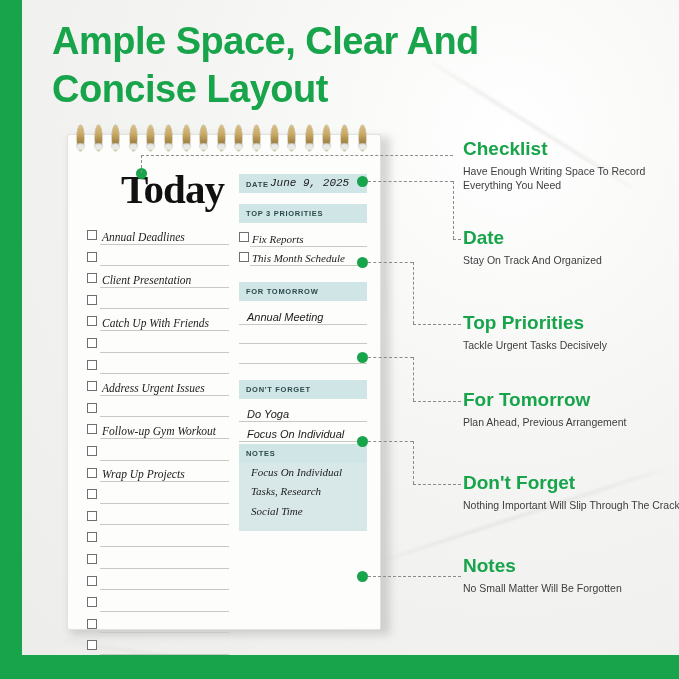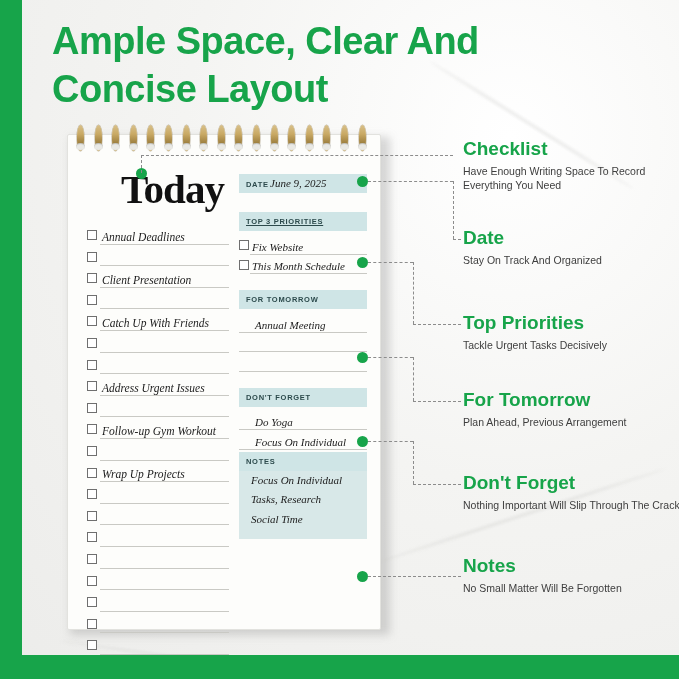--- a/index.html
+++ b/index.html
@@ -190,21 +190,21 @@
     top: 6px;
     font-size: 7.5px;
     font-weight: bold;
     letter-spacing: 0.7px;
     color: #2c4a4c;
   }
   .date-value {
     position: absolute;
     left: 31px;
     top: 3px;
-    font-family: Liberation Serif, serif;
+    font-family: Liberation Mono, monospace;
     font-style: italic;
     font-size: 11px;
     color: #1b1b1b;
   }
   .rl-row {
     position: relative;
     height: 19.5px;
   }
   .rl-box {
     position: absolute;
@@ -238,23 +238,23 @@
   }
   .pl-line {
     position: absolute;
     left: 0;
     right: 0;
     bottom: 2px;
     border-bottom: 1px solid #c9c9c4;
   }
   .pl-text {
     position: absolute;
-    left: 16px;
+    left: 8px;
     bottom: 4px;
-    font-family: Liberation Serif, serif;
+    font-family: Liberation Sans, sans-serif;
     font-style: italic;
     font-size: 11px;
     color: #1b1b1b;
     white-space: nowrap;
   }
   .notes-panel {
     width: 128px;
     background: #d8e8e8;
     padding: 0 0 10px 0;
     box-sizing: border-box;
@@ -457,26 +457,26 @@
           <div class="cl-line"></div>
         </div>
       </div>
 
     <div class="right-col">
       <div class="date-bar">
         <span class="date-label">DATE</span>
         <span class="date-value">June 9, 2025</span>
       </div>
       <div id="sections" style="position:absolute; top:75px; left:0; width:128px;">
-          <div class="sec-head" style="margin-top: 8px; text-decoration: underline;">TOP 3 PRIORITIES</div>
+          <div class="sec-head" style="margin-top: 0px;">TOP 3 PRIORITIES</div>
           <div style="margin-top: 6px;">
             <div class="rl-row">
               <div class="rl-box"></div>
               <div class="rl-line"></div>
-              <div class="rl-text">Fix Website</div>
+              <div class="rl-text">Fix Reports</div>
             </div>
             <div class="rl-row">
               <div class="rl-box"></div>
               <div class="rl-line"></div>
               <div class="rl-text">This Month Schedule</div>
             </div>
           </div>
           <div class="sec-head" style="margin-top: 14px;">FOR TOMORROW</div>
           <div style="margin-top: 6px;">
             <div class="plain-line">

